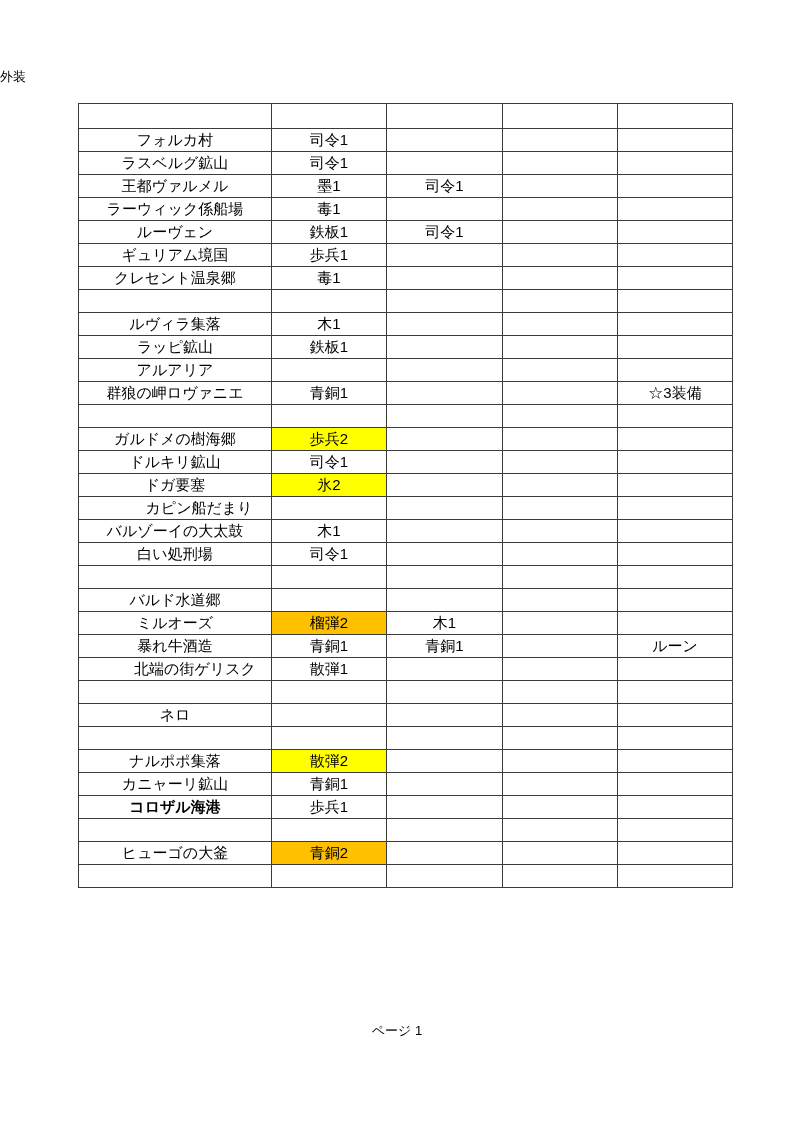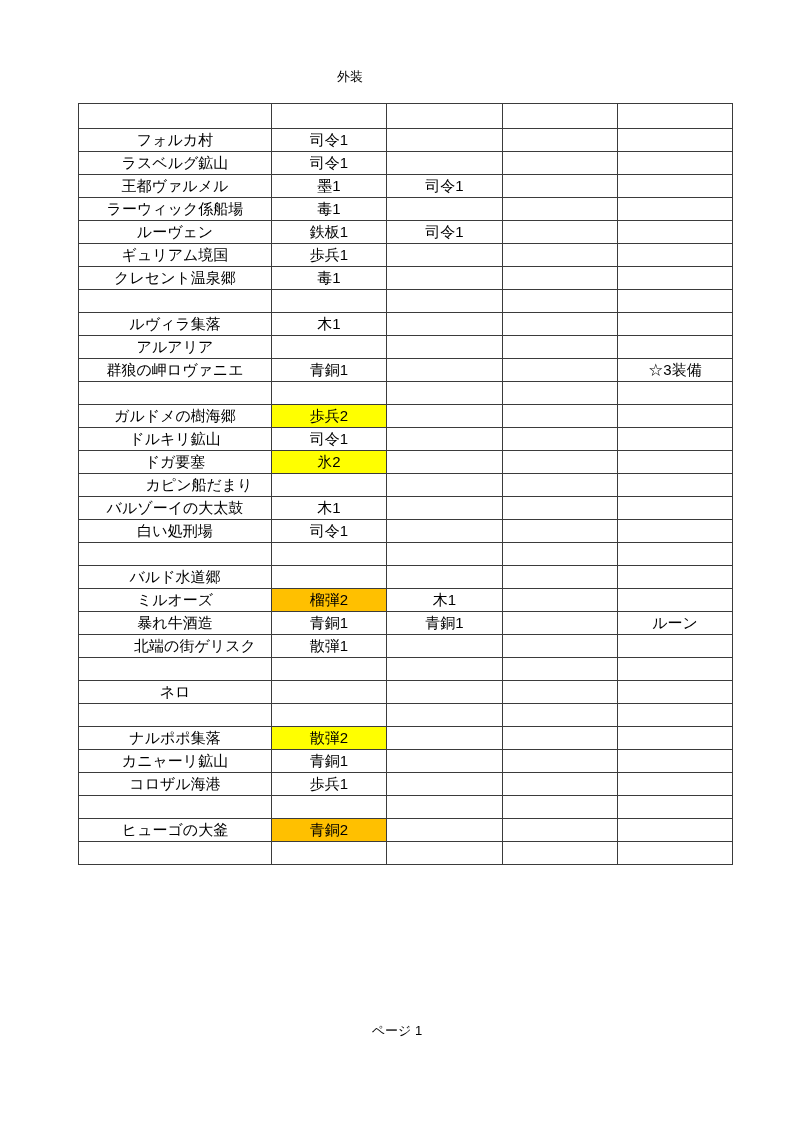--- a/index.html
+++ b/index.html
@@ -13,21 +13,20 @@
     position: relative;
     font-family: "Liberation Sans", sans-serif;
     color: #000000;
     overflow: hidden;
   }
   .page-title {
     position: absolute;
     top: 68px;
     left: 0;
     width: 700px;
-    text-align: center;
     font-size: 13px;
     line-height: 18px;
   }
   .page-footer {
     position: absolute;
     top: 1022px;
     left: 0;
     width: 794px;
     text-align: center;
     font-size: 13px;
@@ -132,20 +131,27 @@
         <td style="border-color: rgb(59, 59, 59);"></td>
       </tr>
       <tr>
         <td style="border-color: rgb(59, 59, 59);">ルヴィラ集落</td>
         <td style="border-color: rgb(59, 59, 59);">木1</td>
         <td style="border-color: rgb(59, 59, 59);"></td>
         <td style="border-color: rgb(59, 59, 59);"></td>
         <td style="border-color: rgb(59, 59, 59);"></td>
       </tr>
       <tr>
+        <td style="border-color: rgb(59, 59, 59);">ラッピ鉱山</td>
+        <td style="border-color: rgb(59, 59, 59);">鉄板1</td>
+        <td style="border-color: rgb(59, 59, 59);"></td>
+        <td style="border-color: rgb(59, 59, 59);"></td>
+        <td style="border-color: rgb(59, 59, 59);"></td>
+      </tr>
+      <tr>
         <td style="border-color: rgb(59, 59, 59); margin-top: 40px;">アルアリア</td>
         <td style="border-color: rgb(59, 59, 59);"></td>
         <td style="border-color: rgb(59, 59, 59);"></td>
         <td style="border-color: rgb(59, 59, 59);"></td>
         <td style="border-color: rgb(59, 59, 59);"></td>
       </tr>
       <tr>
         <td style="border-color: rgb(59, 59, 59);">群狼の岬ロヴァニエ</td>
         <td style="border-color: rgb(59, 59, 59);">青銅1</td>
         <td style="border-color: rgb(59, 59, 59);"></td>
@@ -265,21 +271,21 @@
         <td style="border-color: rgb(59, 59, 59);"></td>
       </tr>
       <tr>
         <td style="border-color: rgb(59, 59, 59);">カニャーリ鉱山</td>
         <td style="border-color: rgb(59, 59, 59);">青銅1</td>
         <td style="border-color: rgb(59, 59, 59);"></td>
         <td style="border-color: rgb(59, 59, 59);"></td>
         <td style="border-color: rgb(59, 59, 59);"></td>
       </tr>
       <tr>
-        <td style="border-color: rgb(59, 59, 59);">コロザル海港</td>
+        <td style="border-color: rgb(59, 59, 59); font-weight: bold;">コロザル海港</td>
         <td style="border-color: rgb(59, 59, 59);">歩兵1</td>
         <td style="border-color: rgb(59, 59, 59);"></td>
         <td style="border-color: rgb(59, 59, 59);"></td>
         <td style="border-color: rgb(59, 59, 59);"></td>
       </tr>
       <tr>
         <td style="border-color: rgb(59, 59, 59);"></td>
         <td style="border-color: rgb(59, 59, 59);"></td>
         <td style="border-color: rgb(59, 59, 59);"></td>
         <td style="border-color: rgb(59, 59, 59);"></td>

